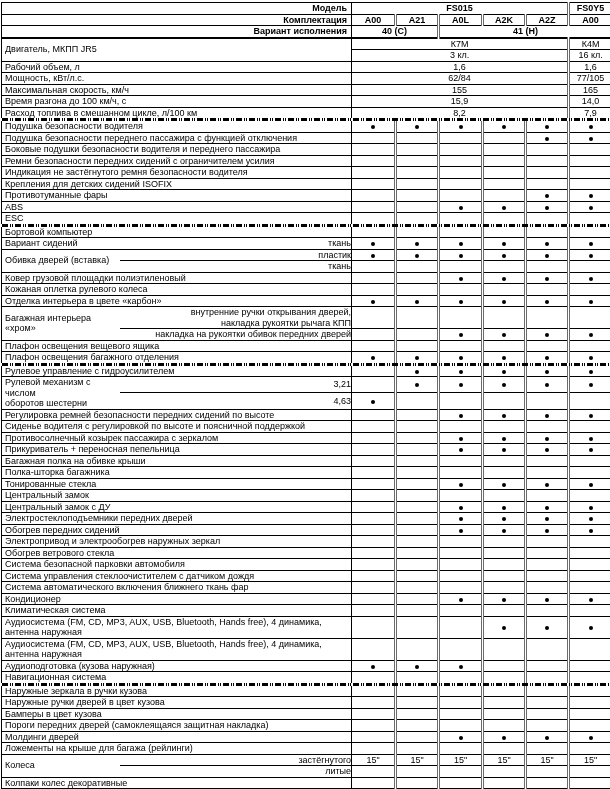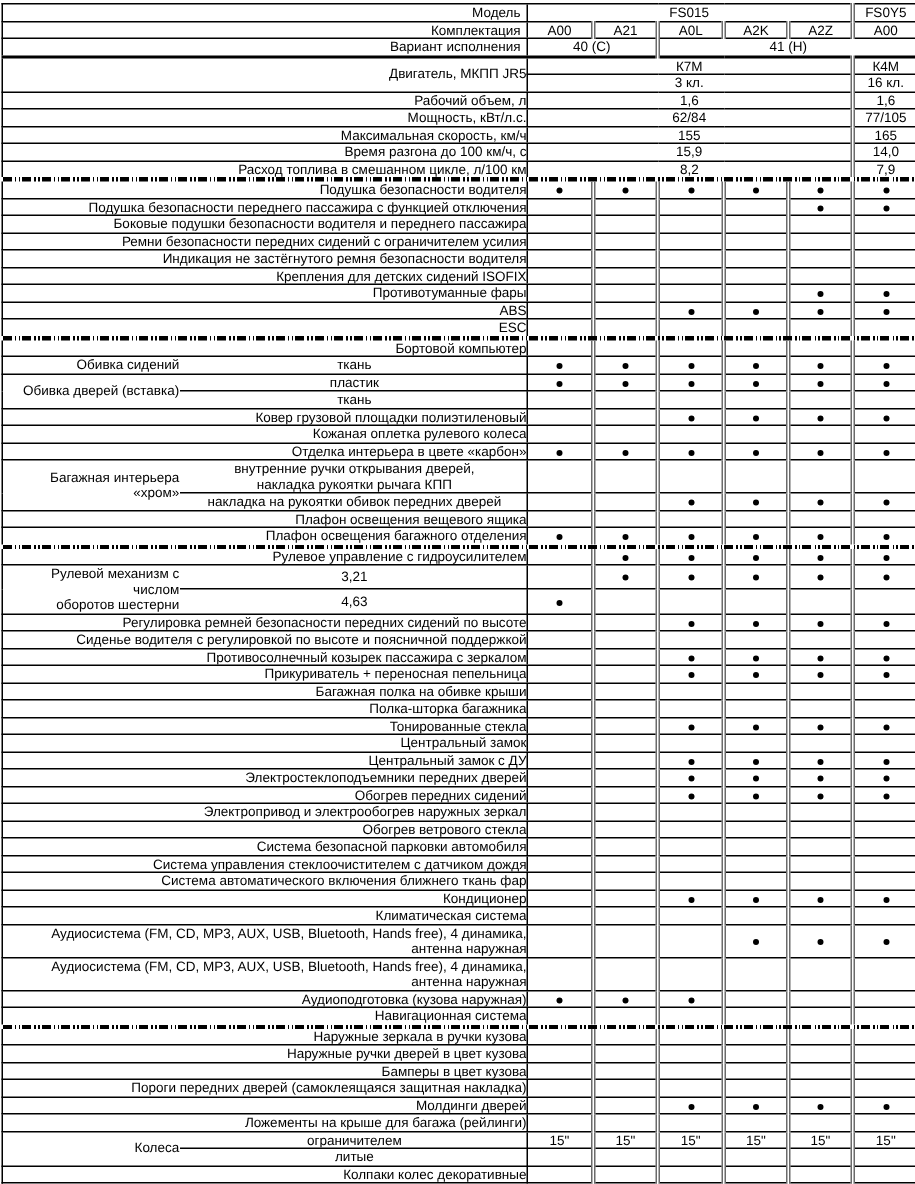--- a/index.html
+++ b/index.html
@@ -5,25 +5,25 @@
   html,body { margin:0; padding:0; background:#fff; }
   body { width:610px; padding-top:2px; }
   table.spec {
     border-collapse:collapse; table-layout:fixed; width:608px; margin-left:1px;
     font-family:"Liberation Sans", sans-serif; font-size:9px; color:#000;
   }
   td {
     border:1px solid #000; padding:0; line-height:10.5px;
     vertical-align:middle; overflow:hidden;
   }
-  td.lbl { text-align:right; padding-left:3px; border-right:none; white-space:pre-line; }
-  td.sub { text-align:center; padding-left:2px; border-left:none; white-space:pre-line; }
+  td.lbl { text-align:left; padding-left:3px; border-right:none; white-space:pre-line; }
+  td.sub { text-align:right; padding-left:2px; border-left:none; white-space:pre-line; }
   td.c   { text-align:center; border-left:3px double #6b6b6b; }
   td.c0  { border-left:1px solid #000; }
-  thead td { font-weight:normal; }
+  thead td { font-weight:bold; }
   td.hl  { text-align:right; padding-right:4px; border-right:none; }
   tr.variant-row td { border-bottom:2px solid #000;margin-top:34px; }
   tr.sep td {
     border:hidden; height:3px; line-height:3px; padding:0;
     background:repeating-linear-gradient(90deg,
       #000 0 6px, transparent 6px 8px,
       #000 8px 9px, transparent 9px 10.5px,
       #000 10.5px 11.5px, transparent 11.5px 13px);
   }
   .dot { display:inline-block; width:4px; height:4px; border-radius:50%; background:#000; }
@@ -188,21 +188,21 @@
       <tr>
         <td class="lbl" colspan="2">Бортовой компьютер</td>
         <td class="c c0"></td>
         <td class="c"></td>
         <td class="c"></td>
         <td class="c"></td>
         <td class="c"></td>
         <td class="c"></td>
       </tr>
       <tr>
-        <td class="lbl">Обивка сидений</td>
+        <td class="lbl">Вариант сидений</td>
         <td class="sub">ткань</td>
         <td class="c c0"><span class="dot"></span></td>
         <td class="c"><span class="dot"></span></td>
         <td class="c"><span class="dot"></span></td>
         <td class="c"><span class="dot"></span></td>
         <td class="c"><span class="dot"></span></td>
         <td class="c"><span class="dot"></span></td>
       </tr>
       <tr>
         <td class="lbl" rowspan="2">Обивка дверей (вставка)</td>
@@ -572,21 +572,21 @@
         <td class="lbl" colspan="2">Ложементы на крыше для багажа (рейлинги)</td>
         <td class="c c0"></td>
         <td class="c"></td>
         <td class="c"></td>
         <td class="c"></td>
         <td class="c"></td>
         <td class="c"></td>
       </tr>
       <tr>
         <td class="lbl" rowspan="2">Колеса</td>
-        <td class="sub">ограничителем</td>
+        <td class="sub">застёгнутого</td>
         <td class="c c0">15"</td>
         <td class="c">15"</td>
         <td class="c">15"</td>
         <td class="c">15"</td>
         <td class="c">15"</td>
         <td class="c">15"</td>
       </tr>
       <tr>
         <td class="sub">литые</td>
         <td class="c c0"></td>

